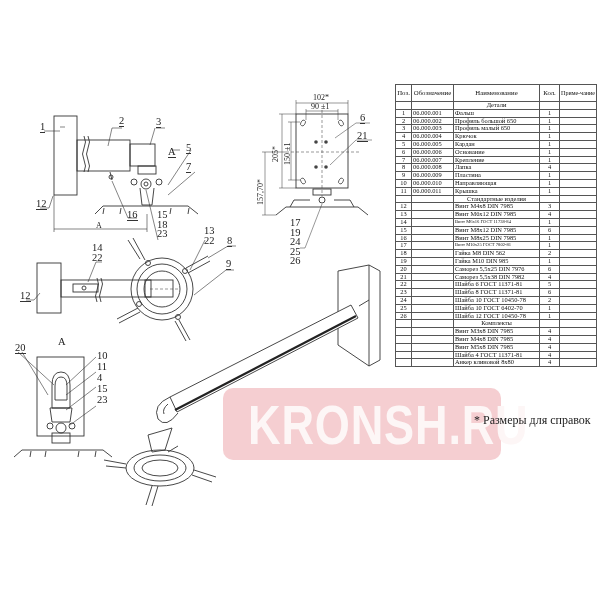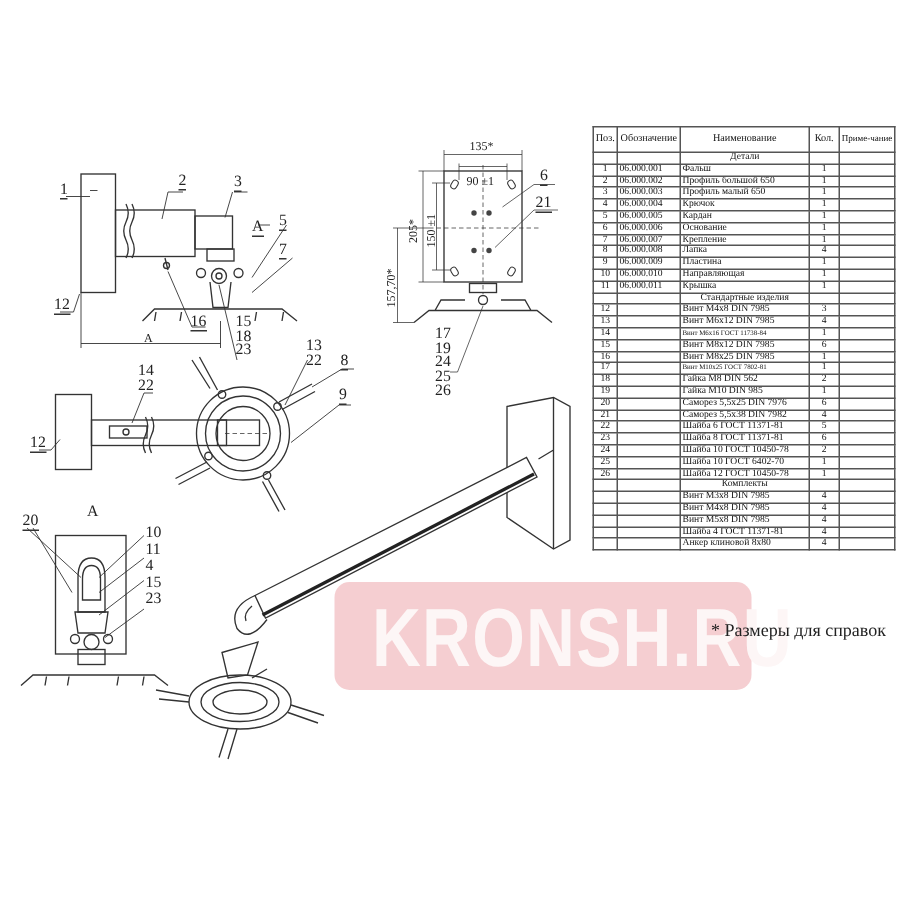--- a/index.html
+++ b/index.html
@@ -170,22 +170,22 @@
 <span class="lbl u" style="left:186px;top:162px;">7</span>
 <span class="lbl u" style="left:36px;top:199px;">12</span>
 <span class="lbl u" style="left:127px;top:210px;">16</span>
 <div class="stack" style="left:157px;top:210px;">
   <div>15</div>
   <div>18</div>
   <div>23</div>
 </div>
 <span class="dim" style="left:96px;top:221px;">A</span>
 
-<span class="dim" style="left:313px;top:93px;">135*</span>
-<span class="dim" style="left:311px;top:116px;text-align:center;">90 ±1</span>
+<span class="dim" style="left:313px;top:93px;">102*</span>
+<span class="dim" style="left:311px;top:102px;text-align:center;">90 ±1</span>
 <span class="dim v" style="left:271px;top:162px;">205*</span>
 <span class="dim v" style="left:283px;top:165px;">150 ±1</span>
 <span class="dim v" style="left:256px;top:205px;">157,70*</span>
 <span class="lbl u" style="left:360px;top:113px;">6</span>
 <span class="lbl u" style="left:357px;top:131px;">21</span>
 <div class="stack" style="left:290px;top:218px;">
   <div>17</div>
   <div>19</div>
   <div>24</div>
   <div>25</div>

